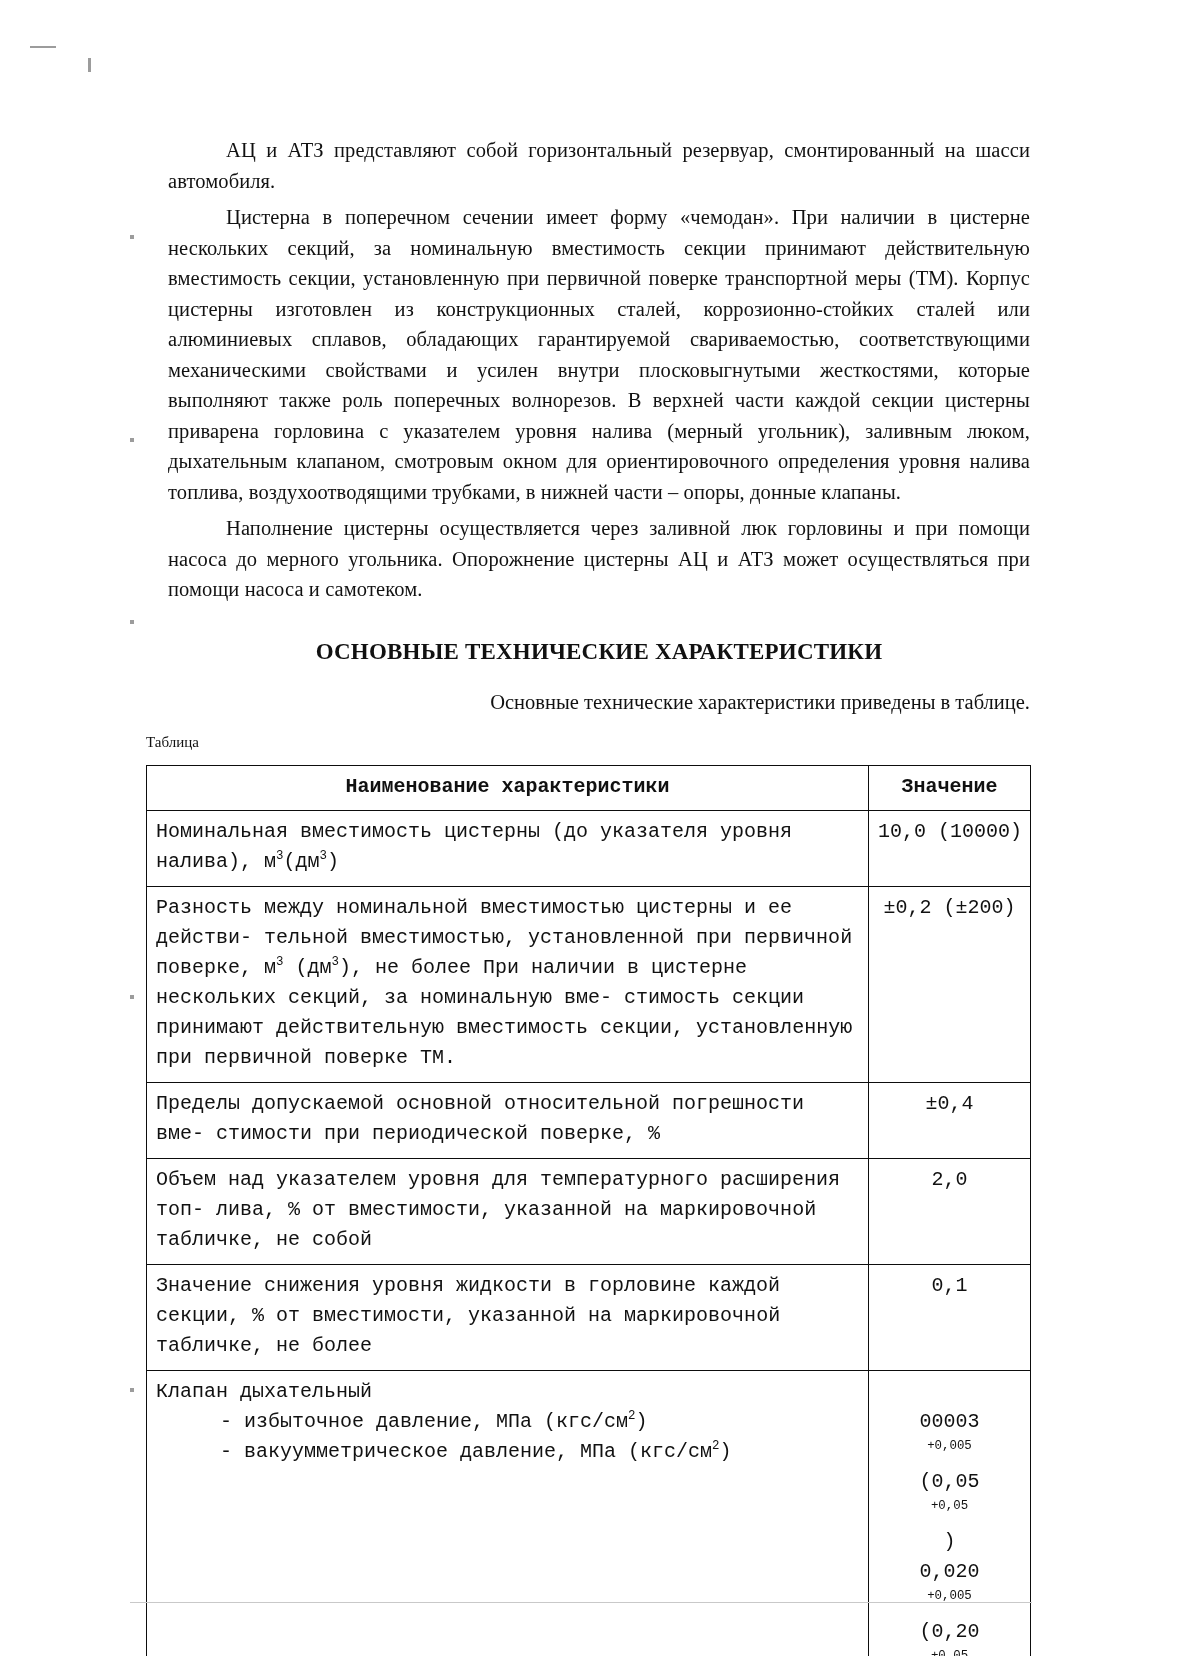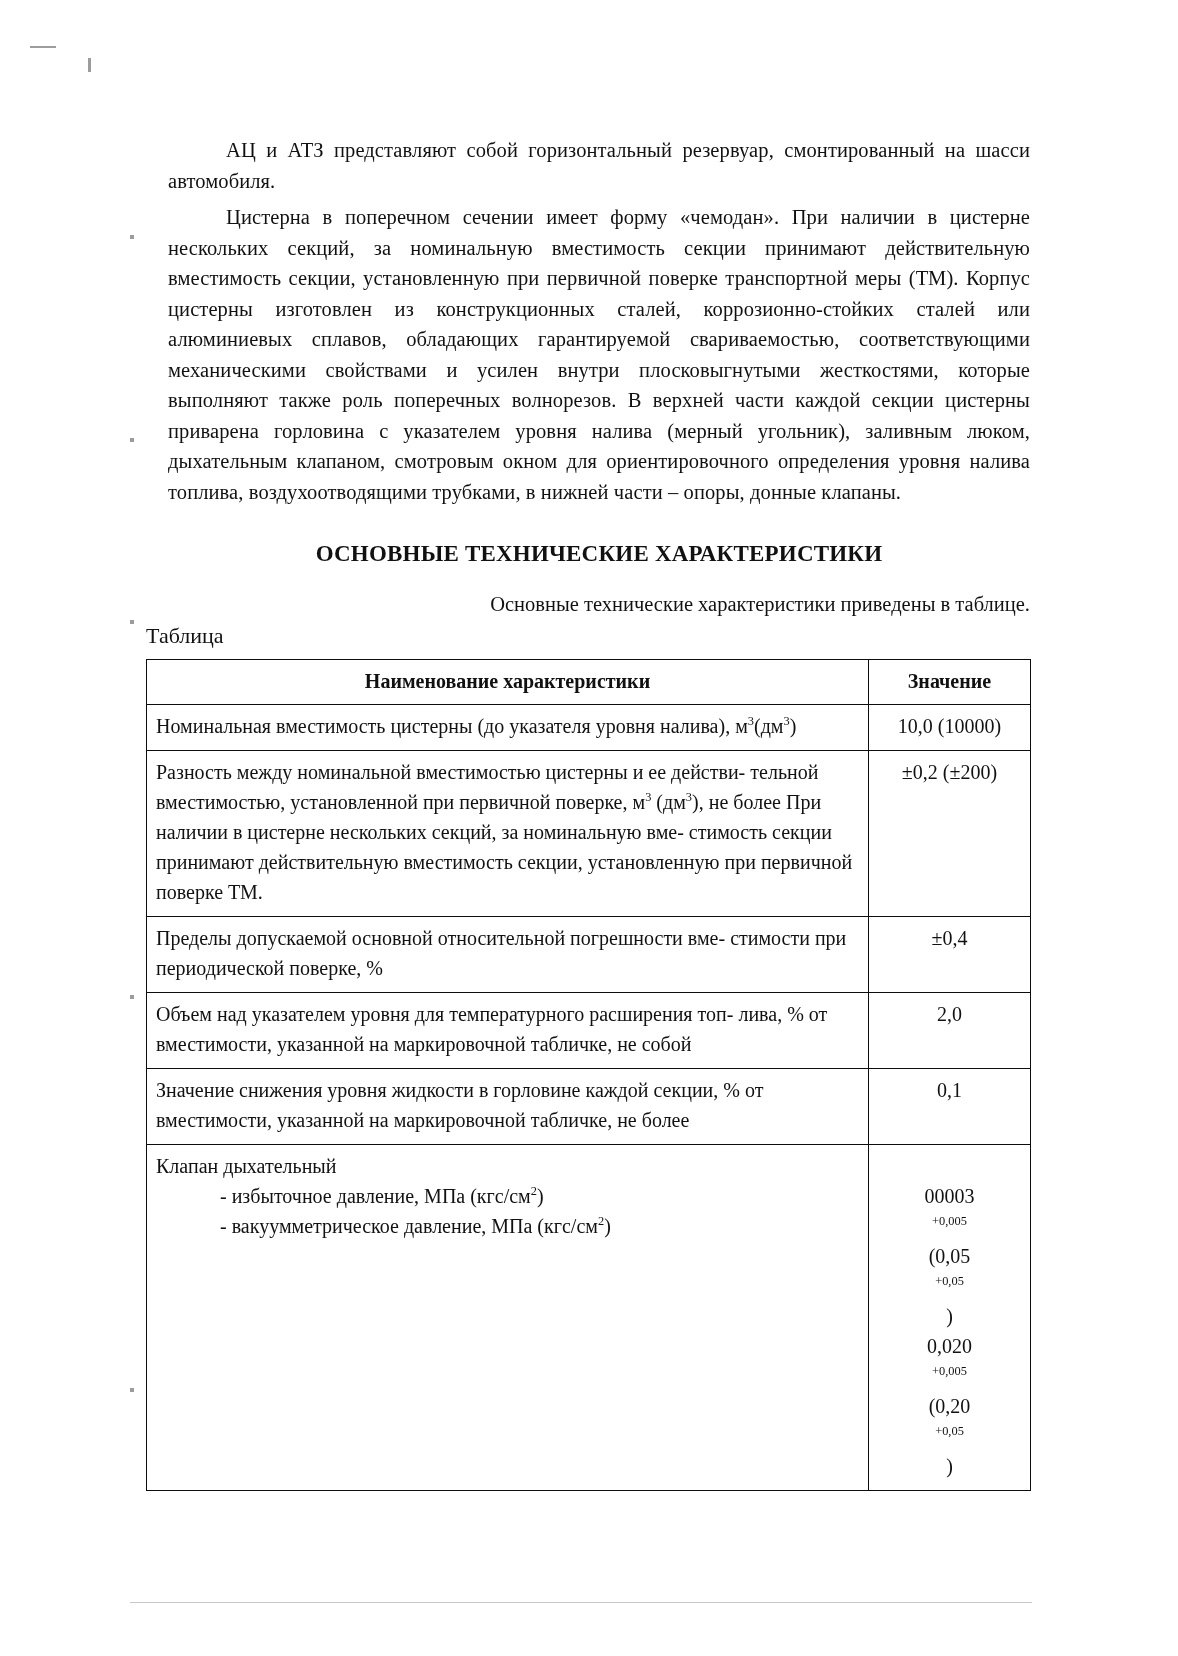--- a/index.html
+++ b/index.html
@@ -47,39 +47,40 @@
     letter-spacing: .2px;
   }
   p.lead-line {
     margin: 22px 0 0 0;
     font-size: 20.5px;
     line-height: 30px;
     text-indent: 58px;
     text-align: right;
   }
   p.table-caption {
-    margin: 4px 0 10px 0;
-    font-size: 22px;
+    margin: 12px 0 10px 0;
+    font-size: 15px;
     line-height: 26px;
     text-indent: 0;
     margin-left: -22px;
   }
   table.spec-table {
     border-collapse: collapse;
     width: 884px;
     margin-left: -22px;
     table-layout: fixed;
     font-size: 20px;
   }
   table.spec-table th,
   table.spec-table td {
     border: 1.6px solid #0d0d0d;
     vertical-align: top;
     padding: 6px 9px 9px 9px;
     line-height: 30px;
+    font-family: Liberation Mono, monospace;
   }
   table.spec-table th {
     text-align: center;
     font-weight: bold;
     padding: 8px 9px 10px 9px;
     line-height: 26px;
   }
   table.spec-table td.value-cell {
     text-align: center;
     white-space: nowrap;
@@ -115,20 +116,21 @@
   <div class="scan-noise edge-mark" style="left:130px; top:235px; width:4px; height:4px;"></div>
   <div class="scan-noise edge-mark" style="left:130px; top:438px; width:4px; height:4px;"></div>
   <div class="scan-noise edge-mark" style="left:130px; top:620px; width:4px; height:4px;"></div>
   <div class="scan-noise edge-mark" style="left:130px; top:995px; width:4px; height:4px;"></div>
   <div class="scan-noise edge-mark" style="left:130px; top:1388px; width:4px; height:4px;"></div>
 
   <div class="content">
 
     <p class="body-par">АЦ и АТЗ представляют собой горизонтальный резервуар, смонтированный на шасси автомобиля.</p>
     <p class="body-par">Цистерна в поперечном сечении имеет форму «чемодан». При наличии в цистерне нескольких секций, за номинальную вместимость секции принимают действительную вместимость секции, установленную при первичной поверке транспортной меры (ТМ). Корпус цистерны изготовлен из конструкционных сталей, коррозионно-стойких сталей или алюминиевых сплавов, обладающих гарантируемой свариваемостью, соответствующими механическими свойствами и усилен внутри плосковыгнутыми жесткостями, которые выполняют также роль поперечных волнорезов. В верхней части каждой секции цистерны приварена горловина с указателем уровня налива (мерный угольник), заливным люком, дыхательным клапаном, смотровым окном для ориентировочного определения уровня налива топлива, воздухоотводящими трубками, в нижней части – опоры, донные клапаны.</p>
+    <p class="body-par">Наполнение цистерны осуществляется через заливной люк горловины и при помощи насоса до мерного угольника. Опорожнение цистерны АЦ и АТЗ может осуществляться при помощи насоса и самотеком.</p>
 
     <h1 class="section-heading">ОСНОВНЫЕ ТЕХНИЧЕСКИЕ ХАРАКТЕРИСТИКИ</h1>
 
     <p class="lead-line">Основные технические характеристики приведены в таблице.</p>
 
     <p class="table-caption">Таблица</p>
 
     <table class="spec-table">
       <colgroup>
         <col class="name-col">

